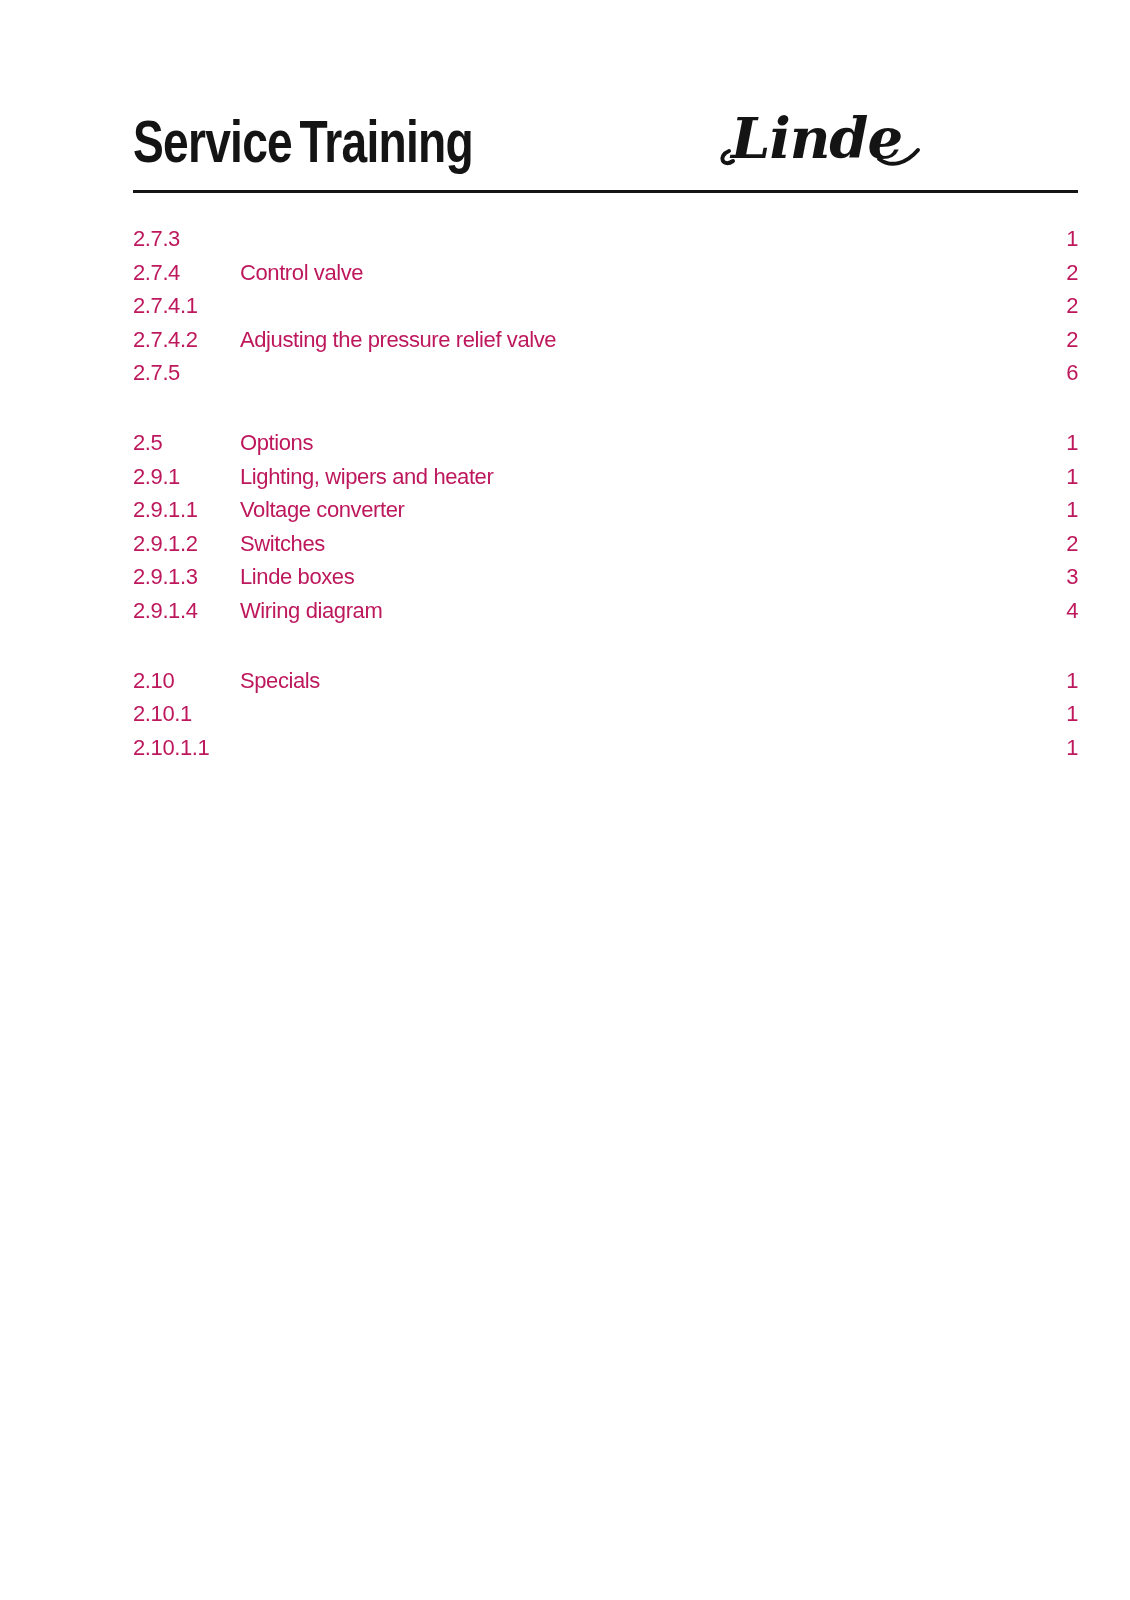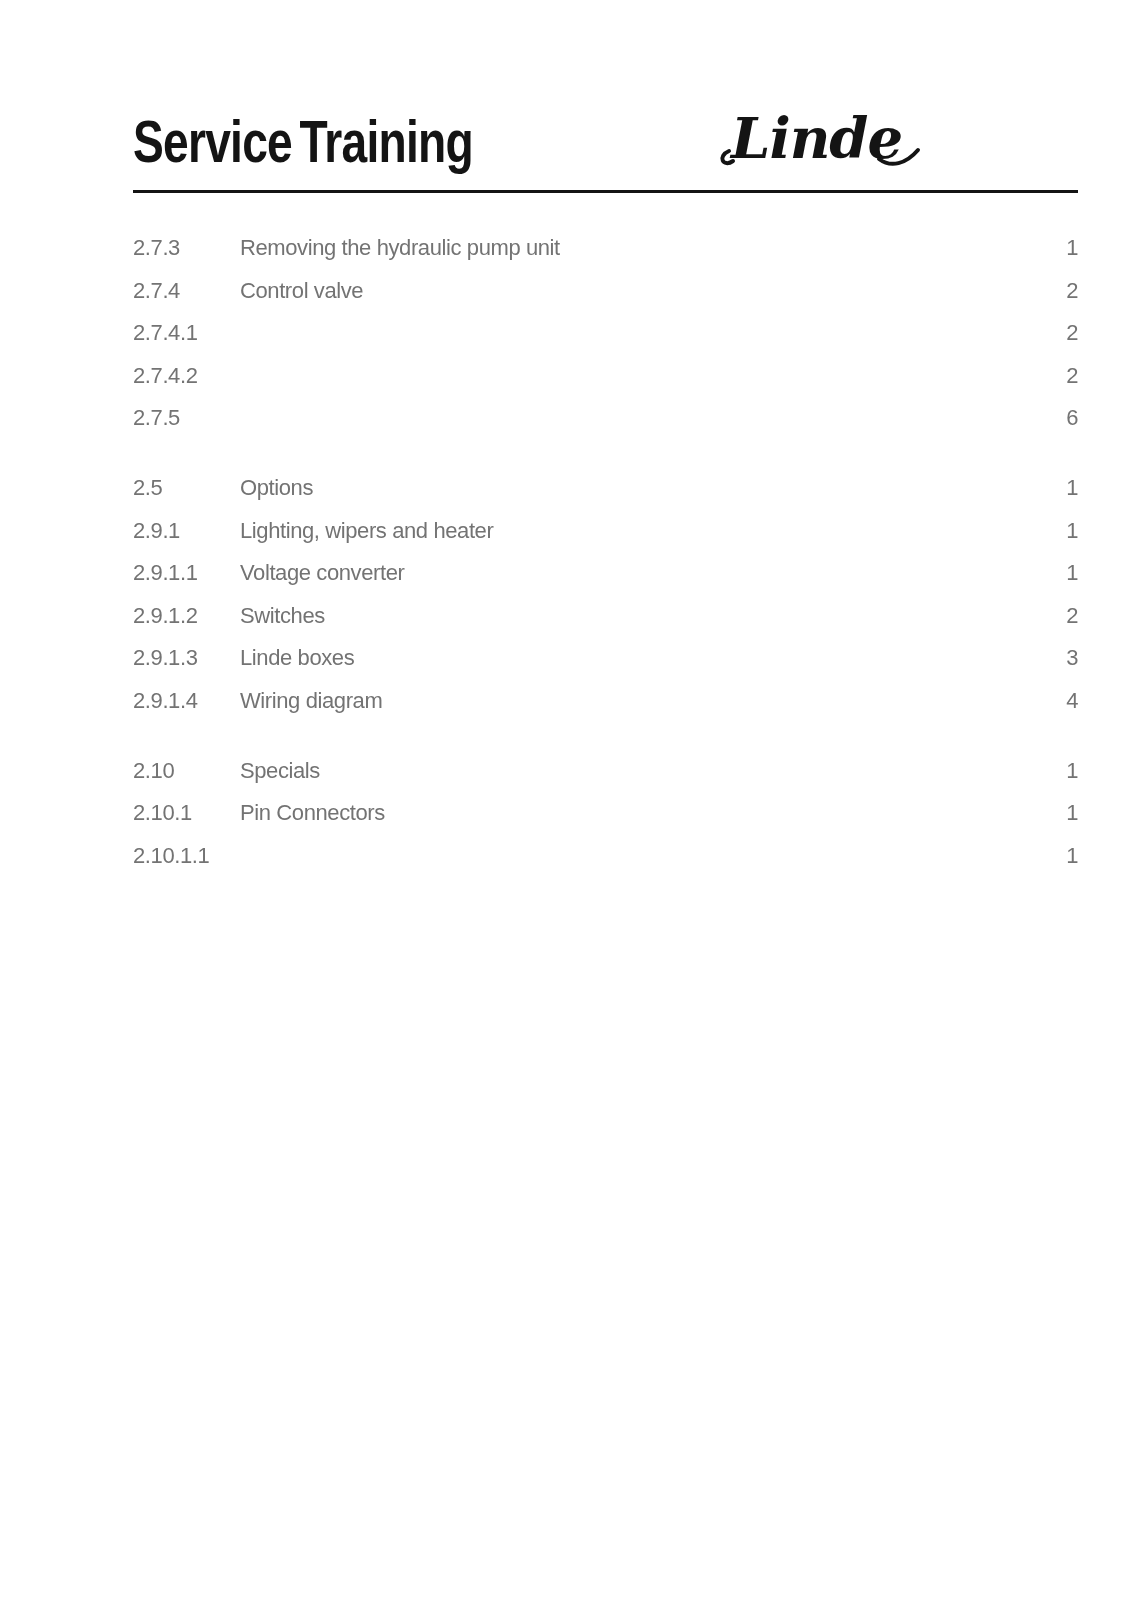--- a/index.html
+++ b/index.html
@@ -70,23 +70,22 @@
   .toc-group + .toc-group {
     margin-top: 36px;
   }
   .toc-row {
     display: flex;
     align-items: center;
     height: 33.6px;
     line-height: 33.6px;
     font-size: 22px;
     letter-spacing: -0.4px;
-    color: #737373;
+    color: #be185d;
     white-space: nowrap;
-    margin-top: 9px;
   }
   .toc-num {
     flex: none;
     width: 107px;
   }
   .toc-title {
     flex: 1 1 auto;
     overflow: hidden;
   }
   .toc-page {
@@ -111,34 +110,34 @@
       </svg>
     </div>
   </header>
 
   <div class="rule"></div>
 
   <main class="toc" id="toc">
       <section class="toc-group">
         <div class="toc-row">
     <span class="toc-num">2.7.3</span>
-    <span class="toc-title">Removing the hydraulic pump unit</span>
     <span class="toc-page">1</span>
   </div>
         <div class="toc-row">
     <span class="toc-num">2.7.4</span>
     <span class="toc-title">Control valve</span>
     <span class="toc-page">2</span>
   </div>
         <div class="toc-row">
     <span class="toc-num">2.7.4.1</span>
     <span class="toc-page">2</span>
   </div>
         <div class="toc-row">
     <span class="toc-num">2.7.4.2</span>
+    <span class="toc-title">Adjusting the pressure relief valve</span>
     <span class="toc-page">2</span>
   </div>
         <div class="toc-row">
     <span class="toc-num">2.7.5</span>
     <span class="toc-page">6</span>
   </div>
       </section>
       <section class="toc-group">
         <div class="toc-row">
     <span class="toc-num">2.5</span>
@@ -172,21 +171,20 @@
   </div>
       </section>
       <section class="toc-group">
         <div class="toc-row">
     <span class="toc-num">2.10</span>
     <span class="toc-title">Specials</span>
     <span class="toc-page">1</span>
   </div>
         <div class="toc-row">
     <span class="toc-num">2.10.1</span>
-    <span class="toc-title">Pin Connectors</span>
     <span class="toc-page">1</span>
   </div>
         <div class="toc-row">
     <span class="toc-num">2.10.1.1</span>
     <span class="toc-page">1</span>
   </div>
       </section>
     </main>
 
 </div>

